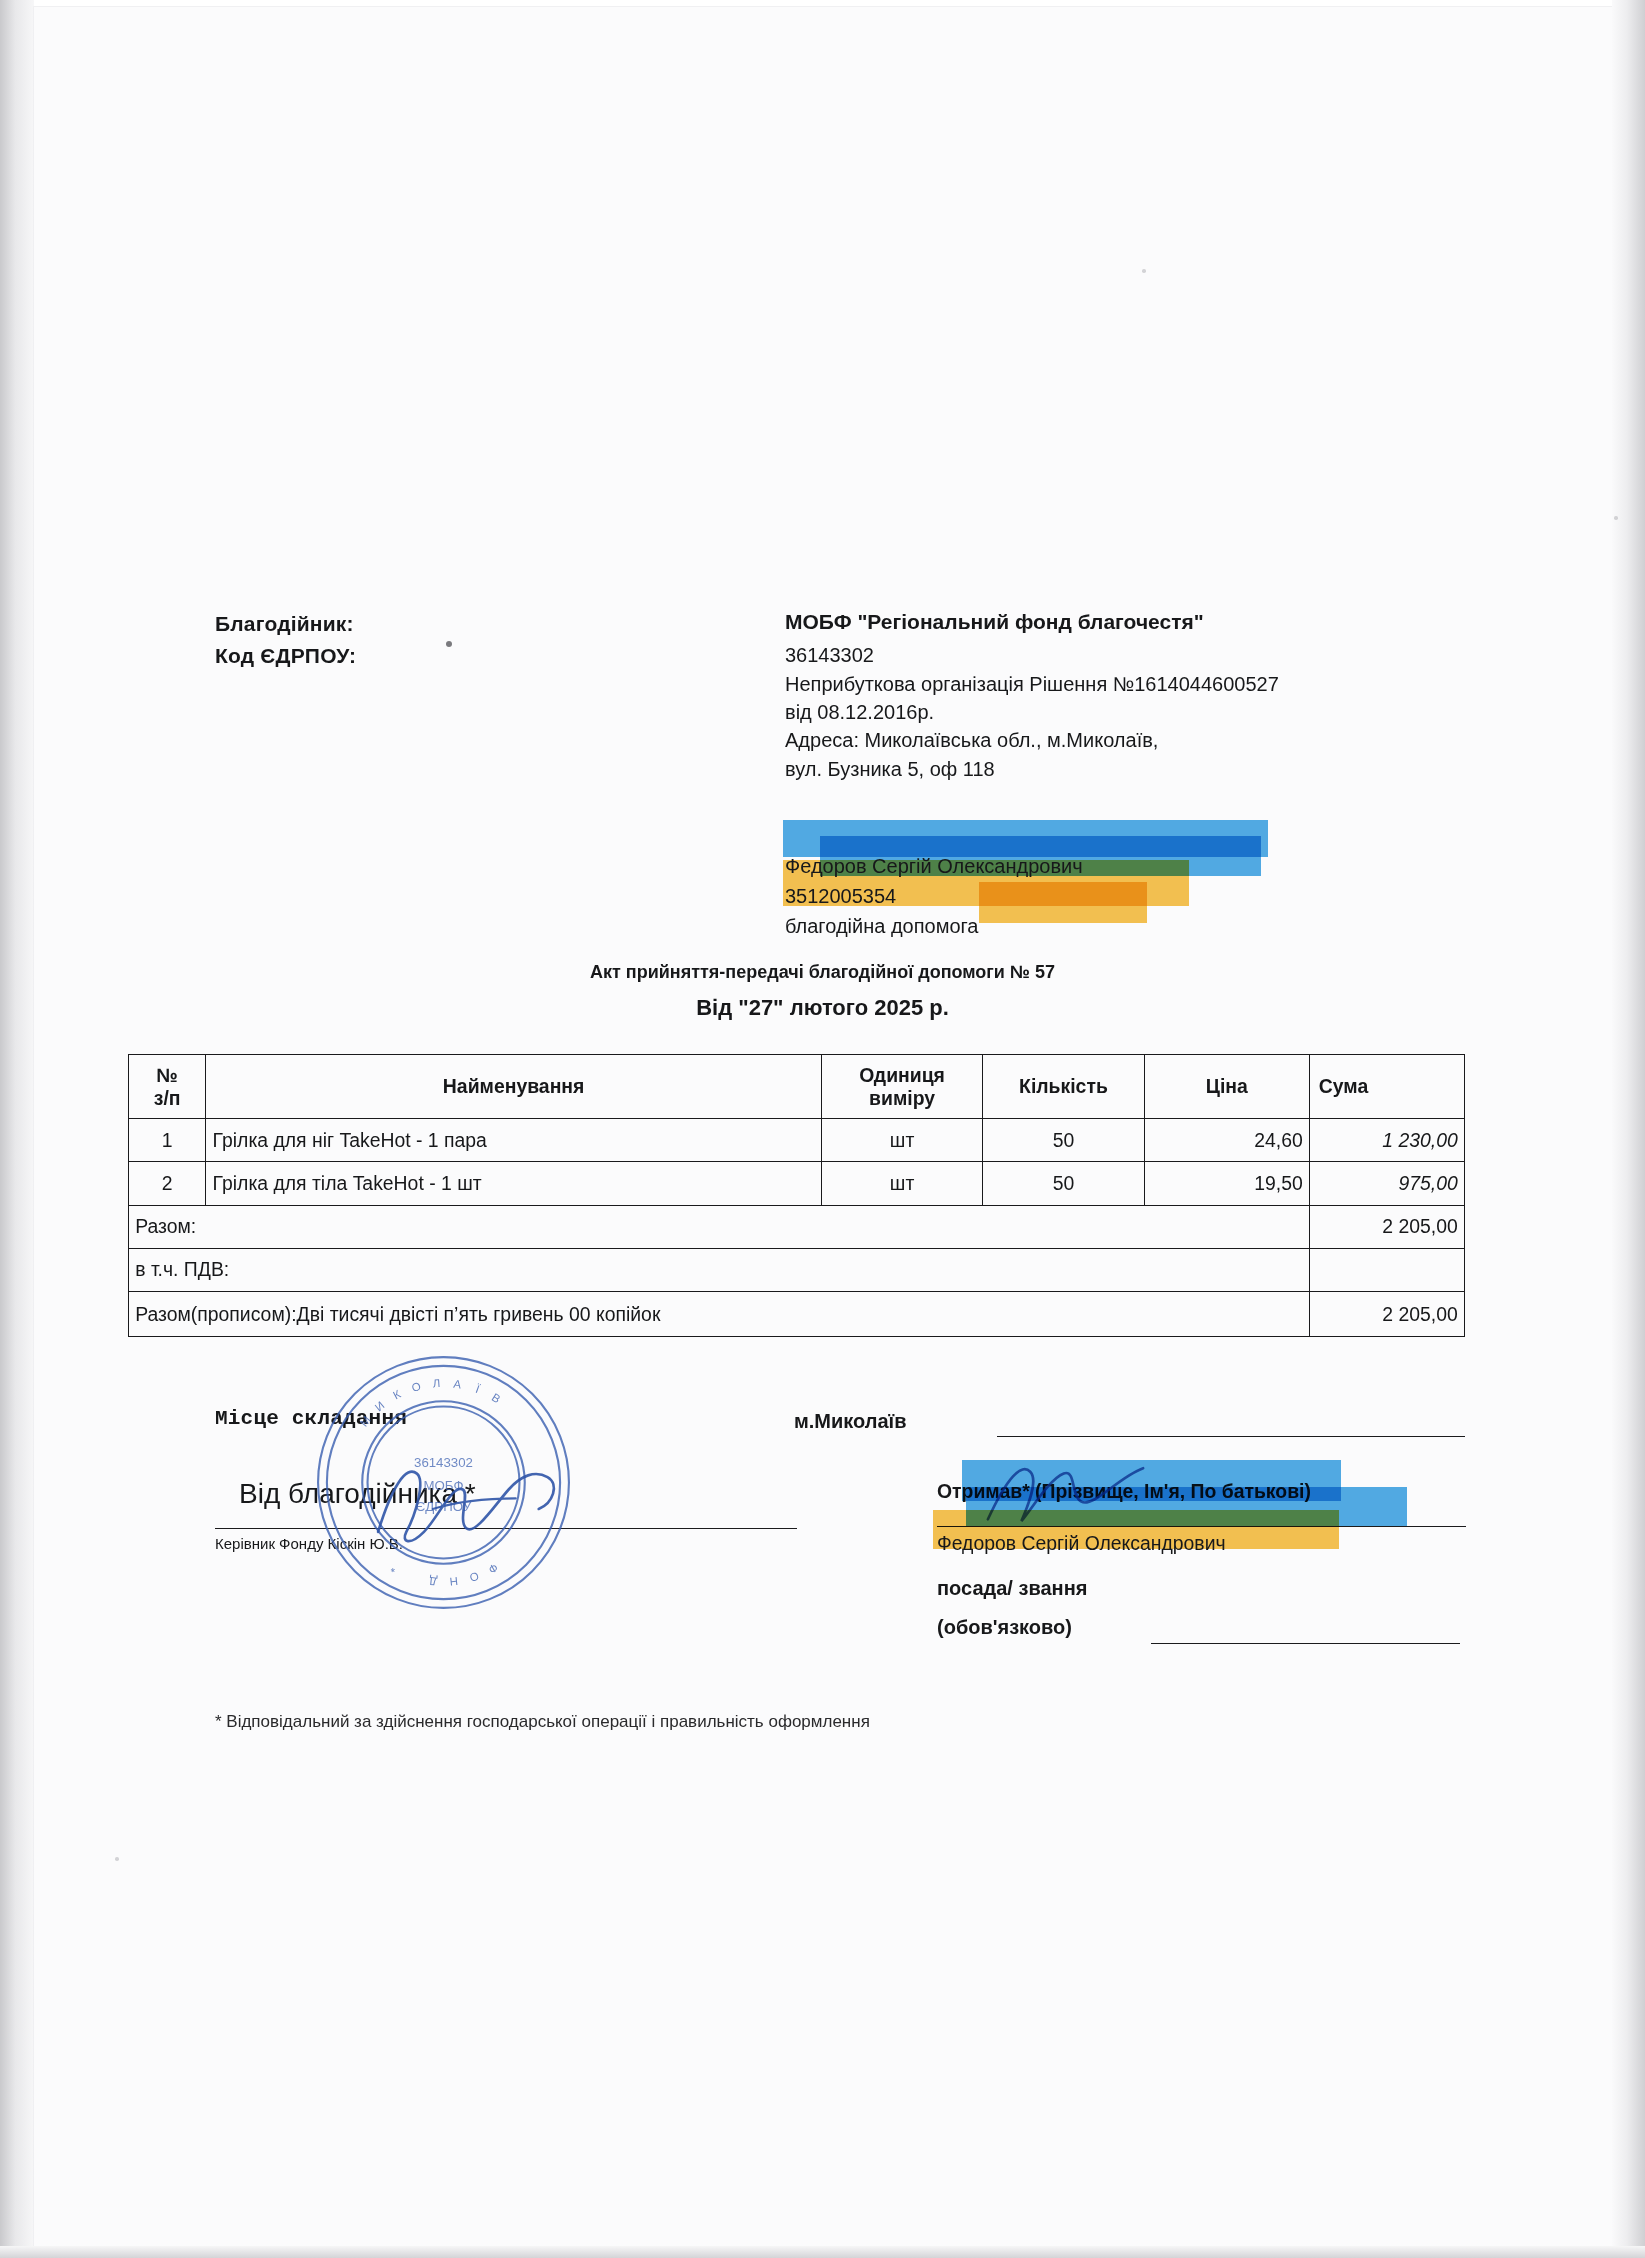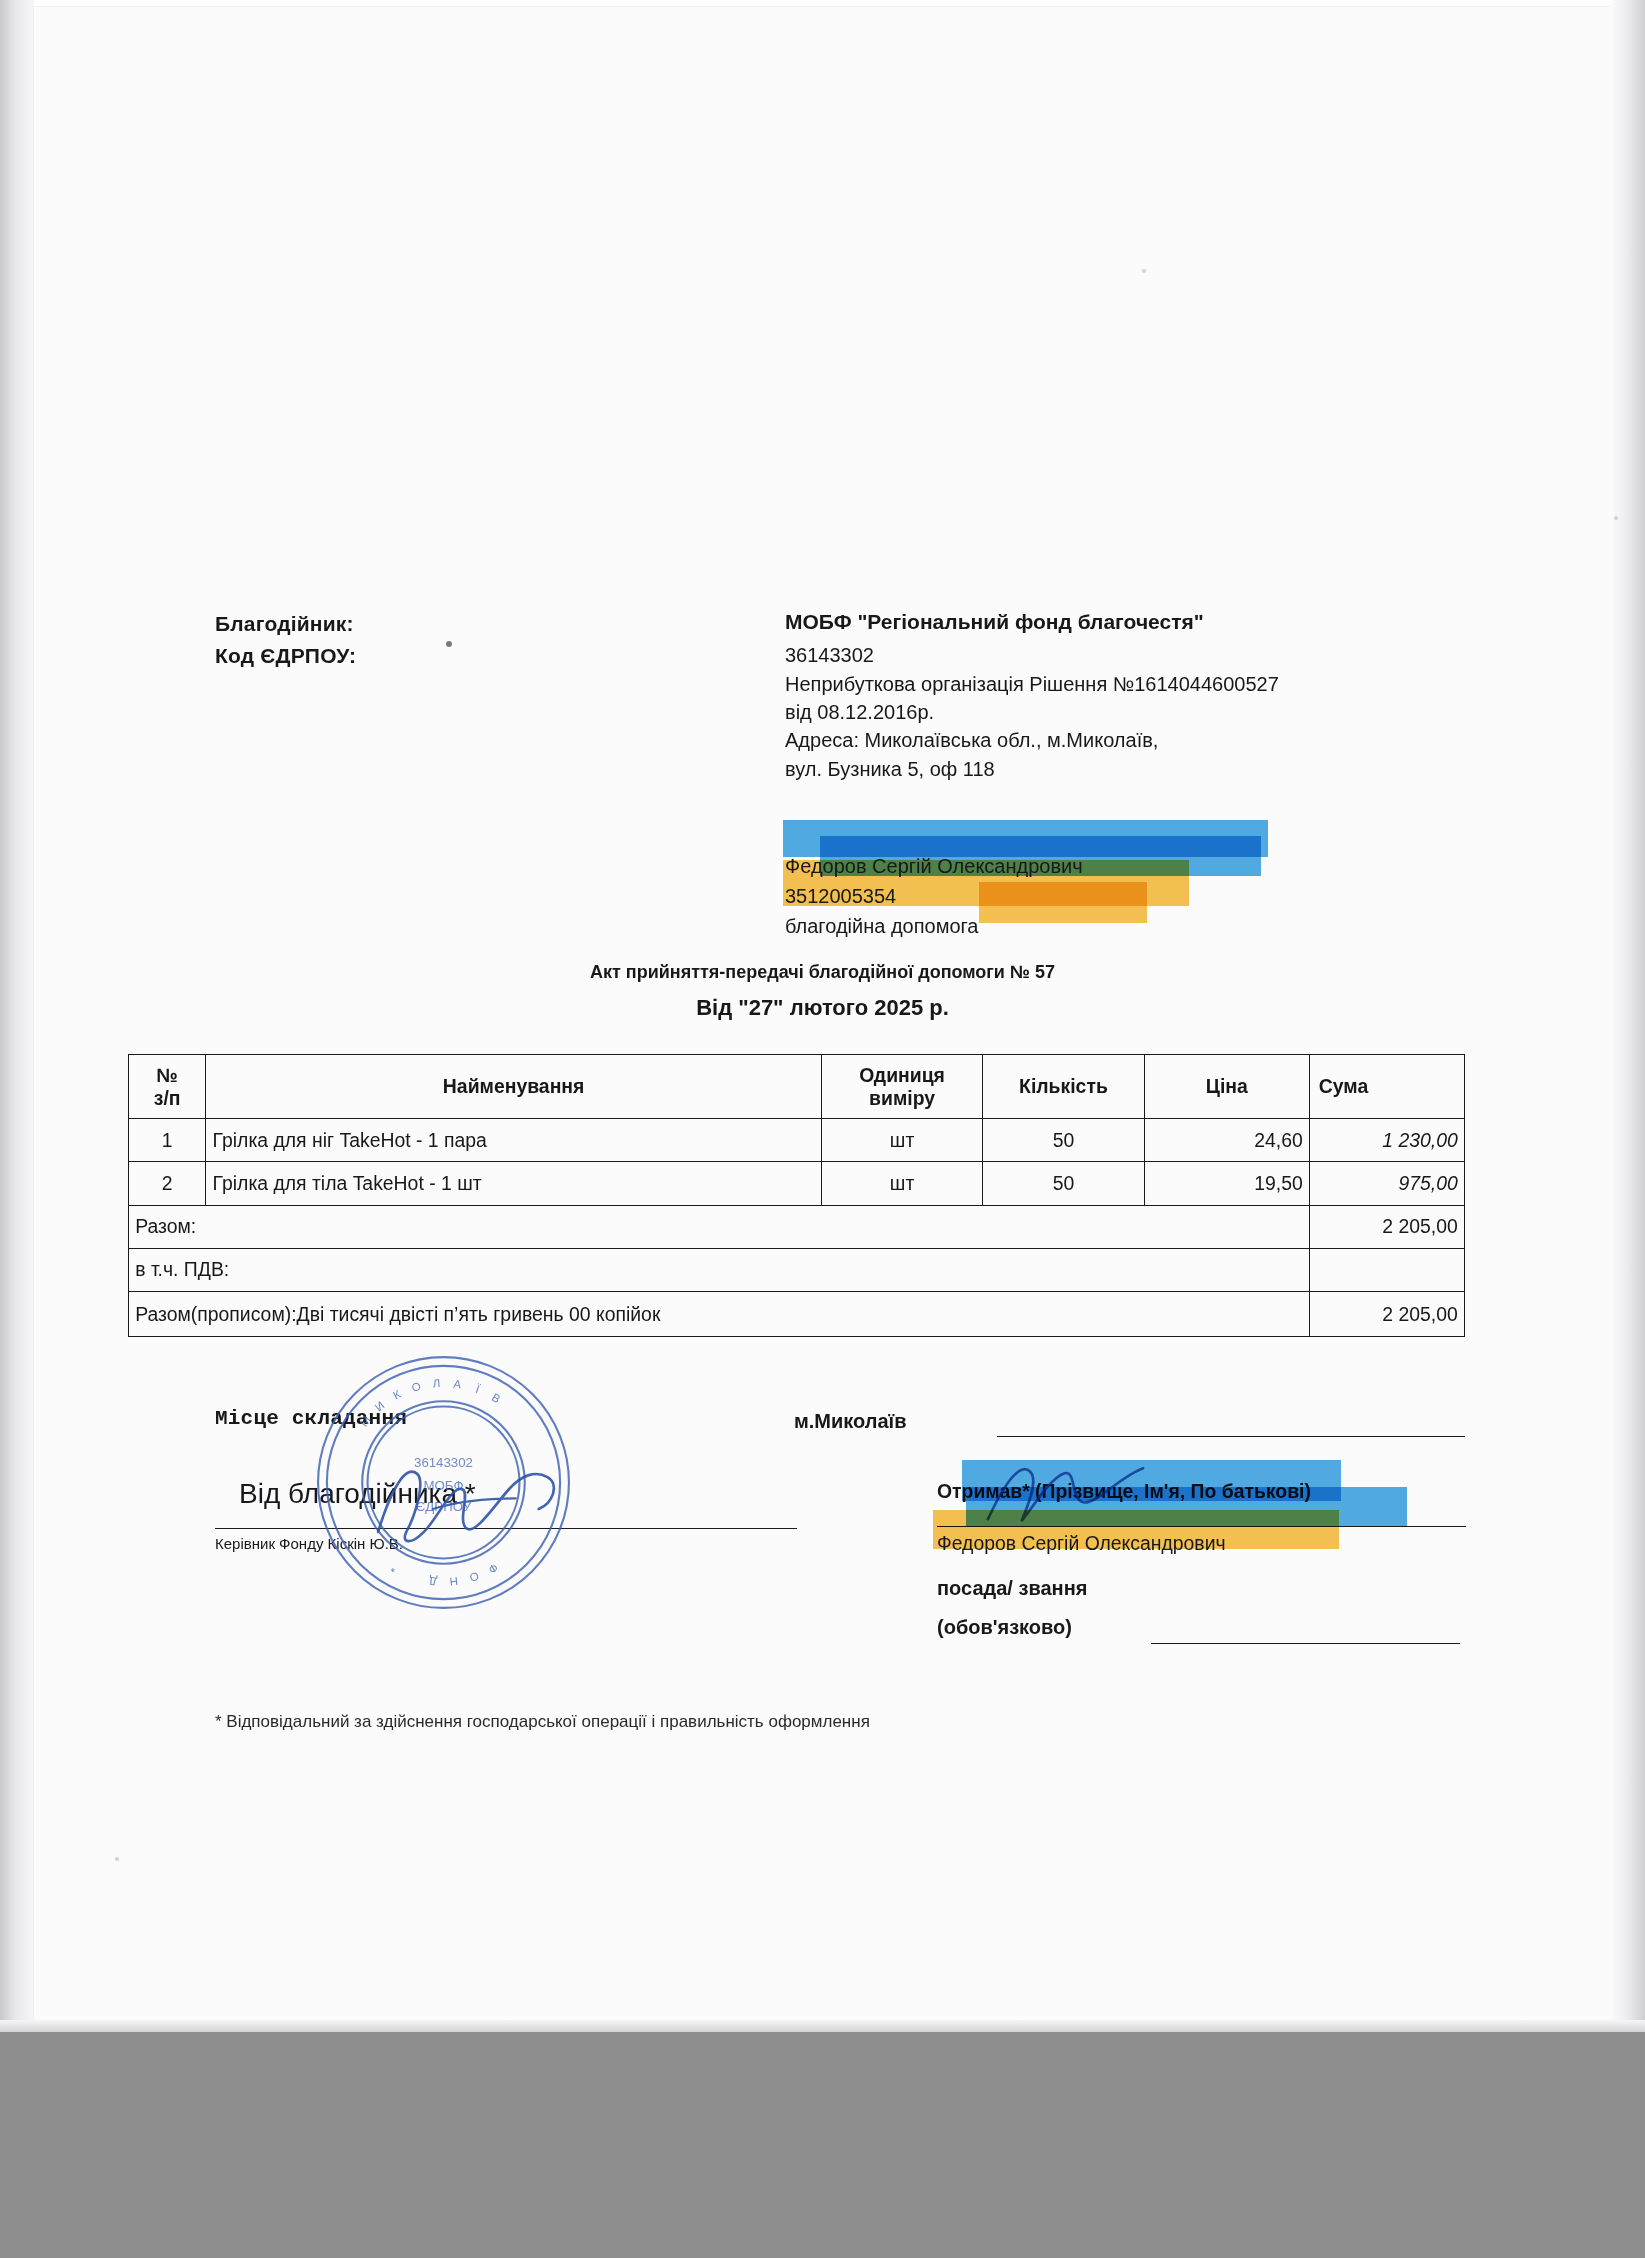--- a/index.html
+++ b/index.html
@@ -7,21 +7,21 @@
     margin: 0;
     padding: 0;
     background: #8e8e8e;
   }
   body {
     font-family: "Liberation Sans", sans-serif;
   }
   .page {
     position: relative;
     width: 1645px;
-    height: 2032px;
+    height: 2258px;
     background: #ffffff;
     overflow: hidden;
   }
   
   .paper {
     position: absolute;
     left: 34px;
     top: 7px;
     width: 1579px;
     height: 2241px;

